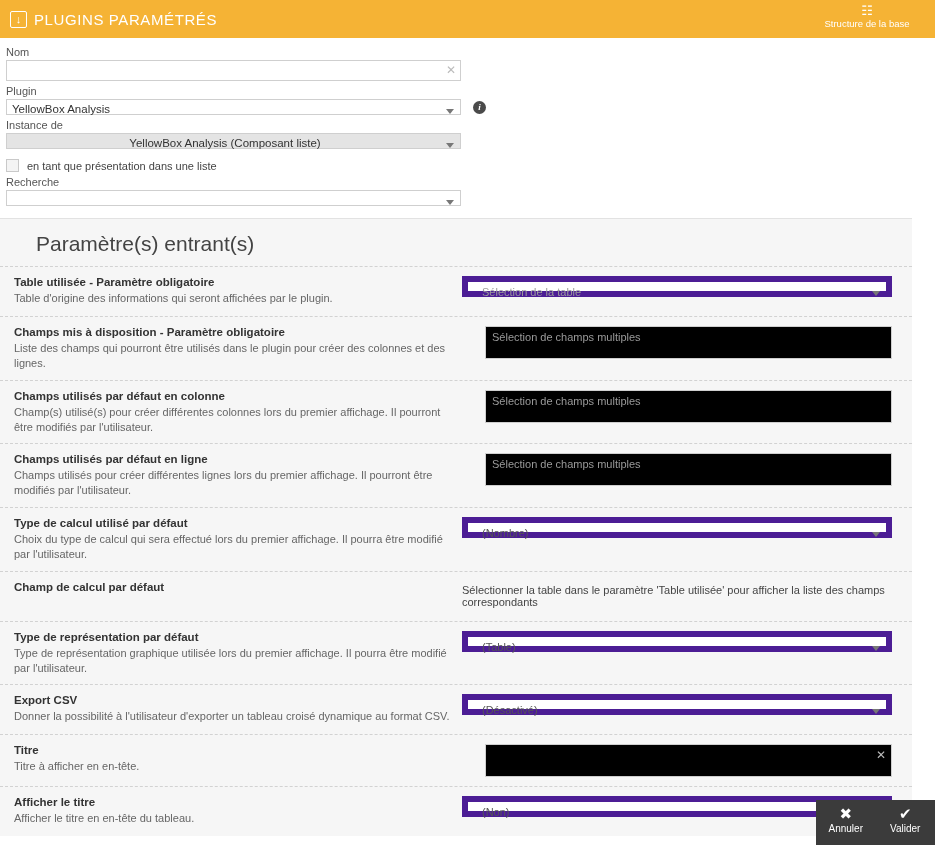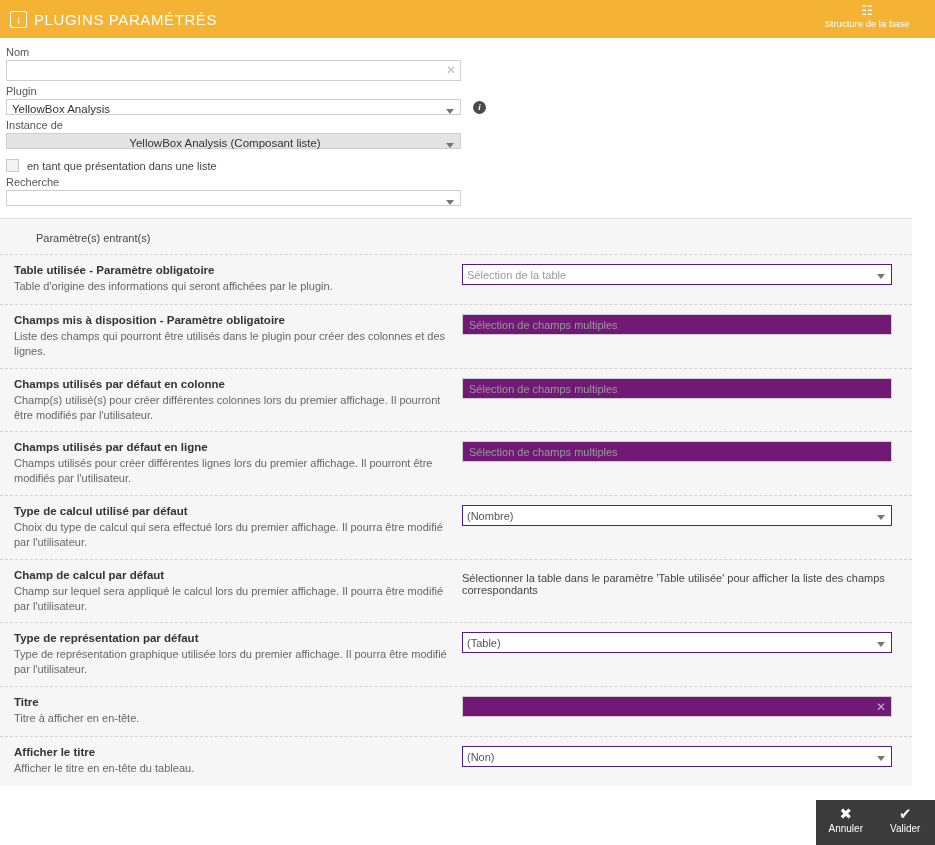--- a/index.html
+++ b/index.html
@@ -127,21 +127,21 @@
   .chk-label { font-size: 11px; color: #444; text-align: right; }
 
   
   .params {
     margin-top: 12px;
     background: #f6f6f6;
     border-top: 1px solid #e2e2e2;
     width: 912px;
   }
   .params-title {
-    font-size: 11px;
+    font-size: 21px;
     color: #444;
     padding: 13px 0 10px 36px;
   }
   .param-row {
     display: flex;
     align-items: flex-start;
     border-top: 1px dashed #d2d2d2;
     padding: 9px 0 9px 14px;
     min-height: 50px;
   }
@@ -154,35 +154,36 @@
   }
   .param-desc {
     font-size: 11px;
     color: #666;
     line-height: 1.35;
   }
   .param-right { flex: 1; padding-right: 20px; }
   .p-select {
     position: relative;
     height: 21px;
-    border: 1px solid #4c1d95;
+    border: 6px solid #4c1d95;
     background: #fff;
     font-size: 11px;
     color: #555;
-    padding: 4px 22px 0 4px;
+    padding: 4px 22px 0 14px;
   }
   .p-select.placeholder { color: #9a9a9a; }
   .p-input {
     position: relative;
-    height: 21px;
+    height: 33px;
     border: 1px solid #cfcfcf;
-    background: #701a75;
+    background: #000000;
     font-size: 11px;
     color: #333;
     padding: 4px 22px 0 6px;
+    margin-left: 23px;
   }
   .p-note {
     font-size: 11px;
     color: #444;
     padding-top: 3px;
   }
 
   
   .footer-btns {
     position: absolute;
@@ -301,33 +302,41 @@
           <div class="param-name">Type de calcul utilisé par défaut</div>
           <div class="param-desc">Choix du type de calcul qui sera effectué lors du premier affichage. Il pourra être modifié par l'utilisateur.</div>
         </div>
         <div class="param-right">
           <div class="p-select"><span>(Nombre)</span><span class="caret"></span></div>
         </div>
       </div>
       <div class="param-row">
         <div class="param-left">
           <div class="param-name">Champ de calcul par défaut</div>
-          <div class="param-desc">Champ sur lequel sera appliqué le calcul lors du premier affichage. Il pourra être modifié par l'utilisateur.</div>
         </div>
         <div class="param-right">
           <div class="p-note"><span>Sélectionner la table dans le paramètre 'Table utilisée' pour afficher la liste des champs correspondants</span></div>
         </div>
       </div>
       <div class="param-row">
         <div class="param-left">
           <div class="param-name">Type de représentation par défaut</div>
           <div class="param-desc">Type de représentation graphique utilisée lors du premier affichage. Il pourra être modifié par l'utilisateur.</div>
         </div>
         <div class="param-right">
           <div class="p-select"><span>(Table)</span><span class="caret"></span></div>
+        </div>
+      </div>
+      <div class="param-row">
+        <div class="param-left">
+          <div class="param-name">Export CSV</div>
+          <div class="param-desc">Donner la possibilité à l'utilisateur d'exporter un tableau croisé dynamique au format CSV.</div>
+        </div>
+        <div class="param-right">
+          <div class="p-select"><span>(Désactivé)</span><span class="caret"></span></div>
         </div>
       </div>
       <div class="param-row">
         <div class="param-left">
           <div class="param-name">Titre</div>
           <div class="param-desc">Titre à afficher en en-tête.</div>
         </div>
         <div class="param-right">
           <div class="p-input"><span></span><span class="clear-x" style="top: 3px;">✕</span></div>
         </div>

